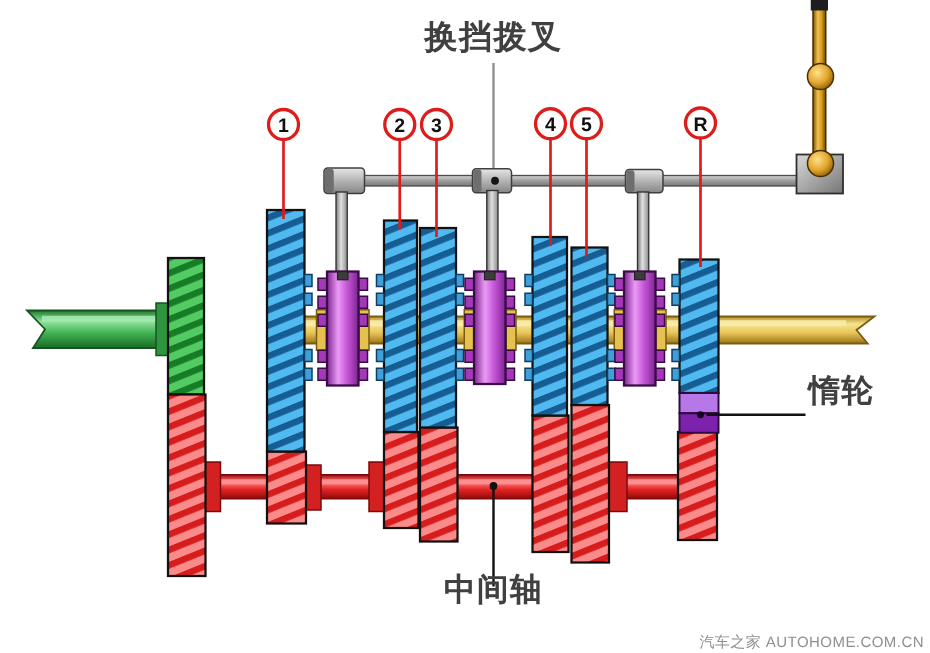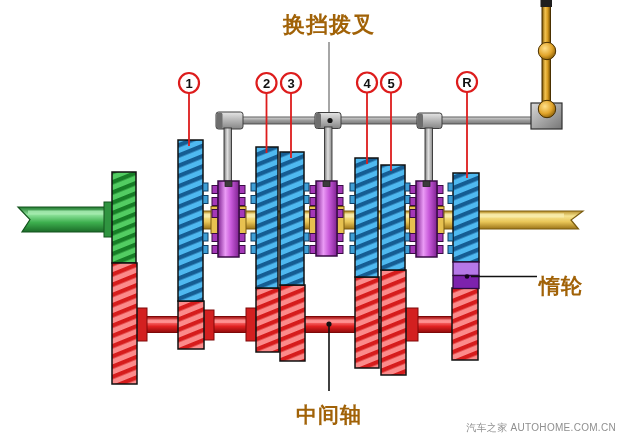--- a/index.html
+++ b/index.html
@@ -2,21 +2,21 @@
 <html><head>
 <meta charset="utf-8">
 <style>
   html,body{margin:0;padding:0;background:#fff;}
   .stage{
     position:relative;width:620px;height:435px;background:#ffffff;overflow:hidden;
     font-family:"Liberation Sans","DejaVu Sans",sans-serif;
   }
   .stage svg{position:absolute;left:0;top:0;}
   .lbl{
-    position:absolute;font-weight:bold;color:#a16207;font-size:21px;line-height:1.1;
+    position:absolute;font-weight:bold;color:#404040;font-size:21px;line-height:1.1;
     white-space:nowrap;letter-spacing:1px;
   }
   .lbl-title{font-size:22px;}
   .watermark{
     position:absolute;right:4px;top:421px;font-size:10px;color:#8f8f8f;
     font-family:Liberation Sans, sans-serif;letter-spacing:.3px;
     font-weight:normal;
   }
   .gear-num{font:bold 13px "Liberation Sans","DejaVu Sans",sans-serif;fill:#101010;}
 </style>
@@ -294,21 +294,21 @@
       <text class="gear-num" x="391" y="83" text-anchor="middle" dominant-baseline="central">5</text>
     </g>
     <g>
       <circle cx="467" cy="82" r="10" fill="#fff" stroke="#dd1c1c" stroke-width="2.2"></circle>
       <text class="gear-num" x="467" y="82.5" text-anchor="middle" dominant-baseline="central">R</text>
     </g>
   </g>
 </svg>
 
 <div class="lbl lbl-title" style="left:283px;top:13px;">换挡拨叉</div>
-<div class="lbl" style="left:539px;top:274px;">惰轮</div>
-<div class="lbl" style="left:296px;top:403px;">中间轴</div>
+<div class="lbl" style="left:539px;top:249px;">惰轮</div>
+<div class="lbl" style="left:296px;top:382px;">中间轴</div>
 
 <div class="watermark">
   <span>汽车之家</span>
   <span>AUTOHOME.COM.CN</span>
 </div>
 
 </div>
 
 </body></html>

